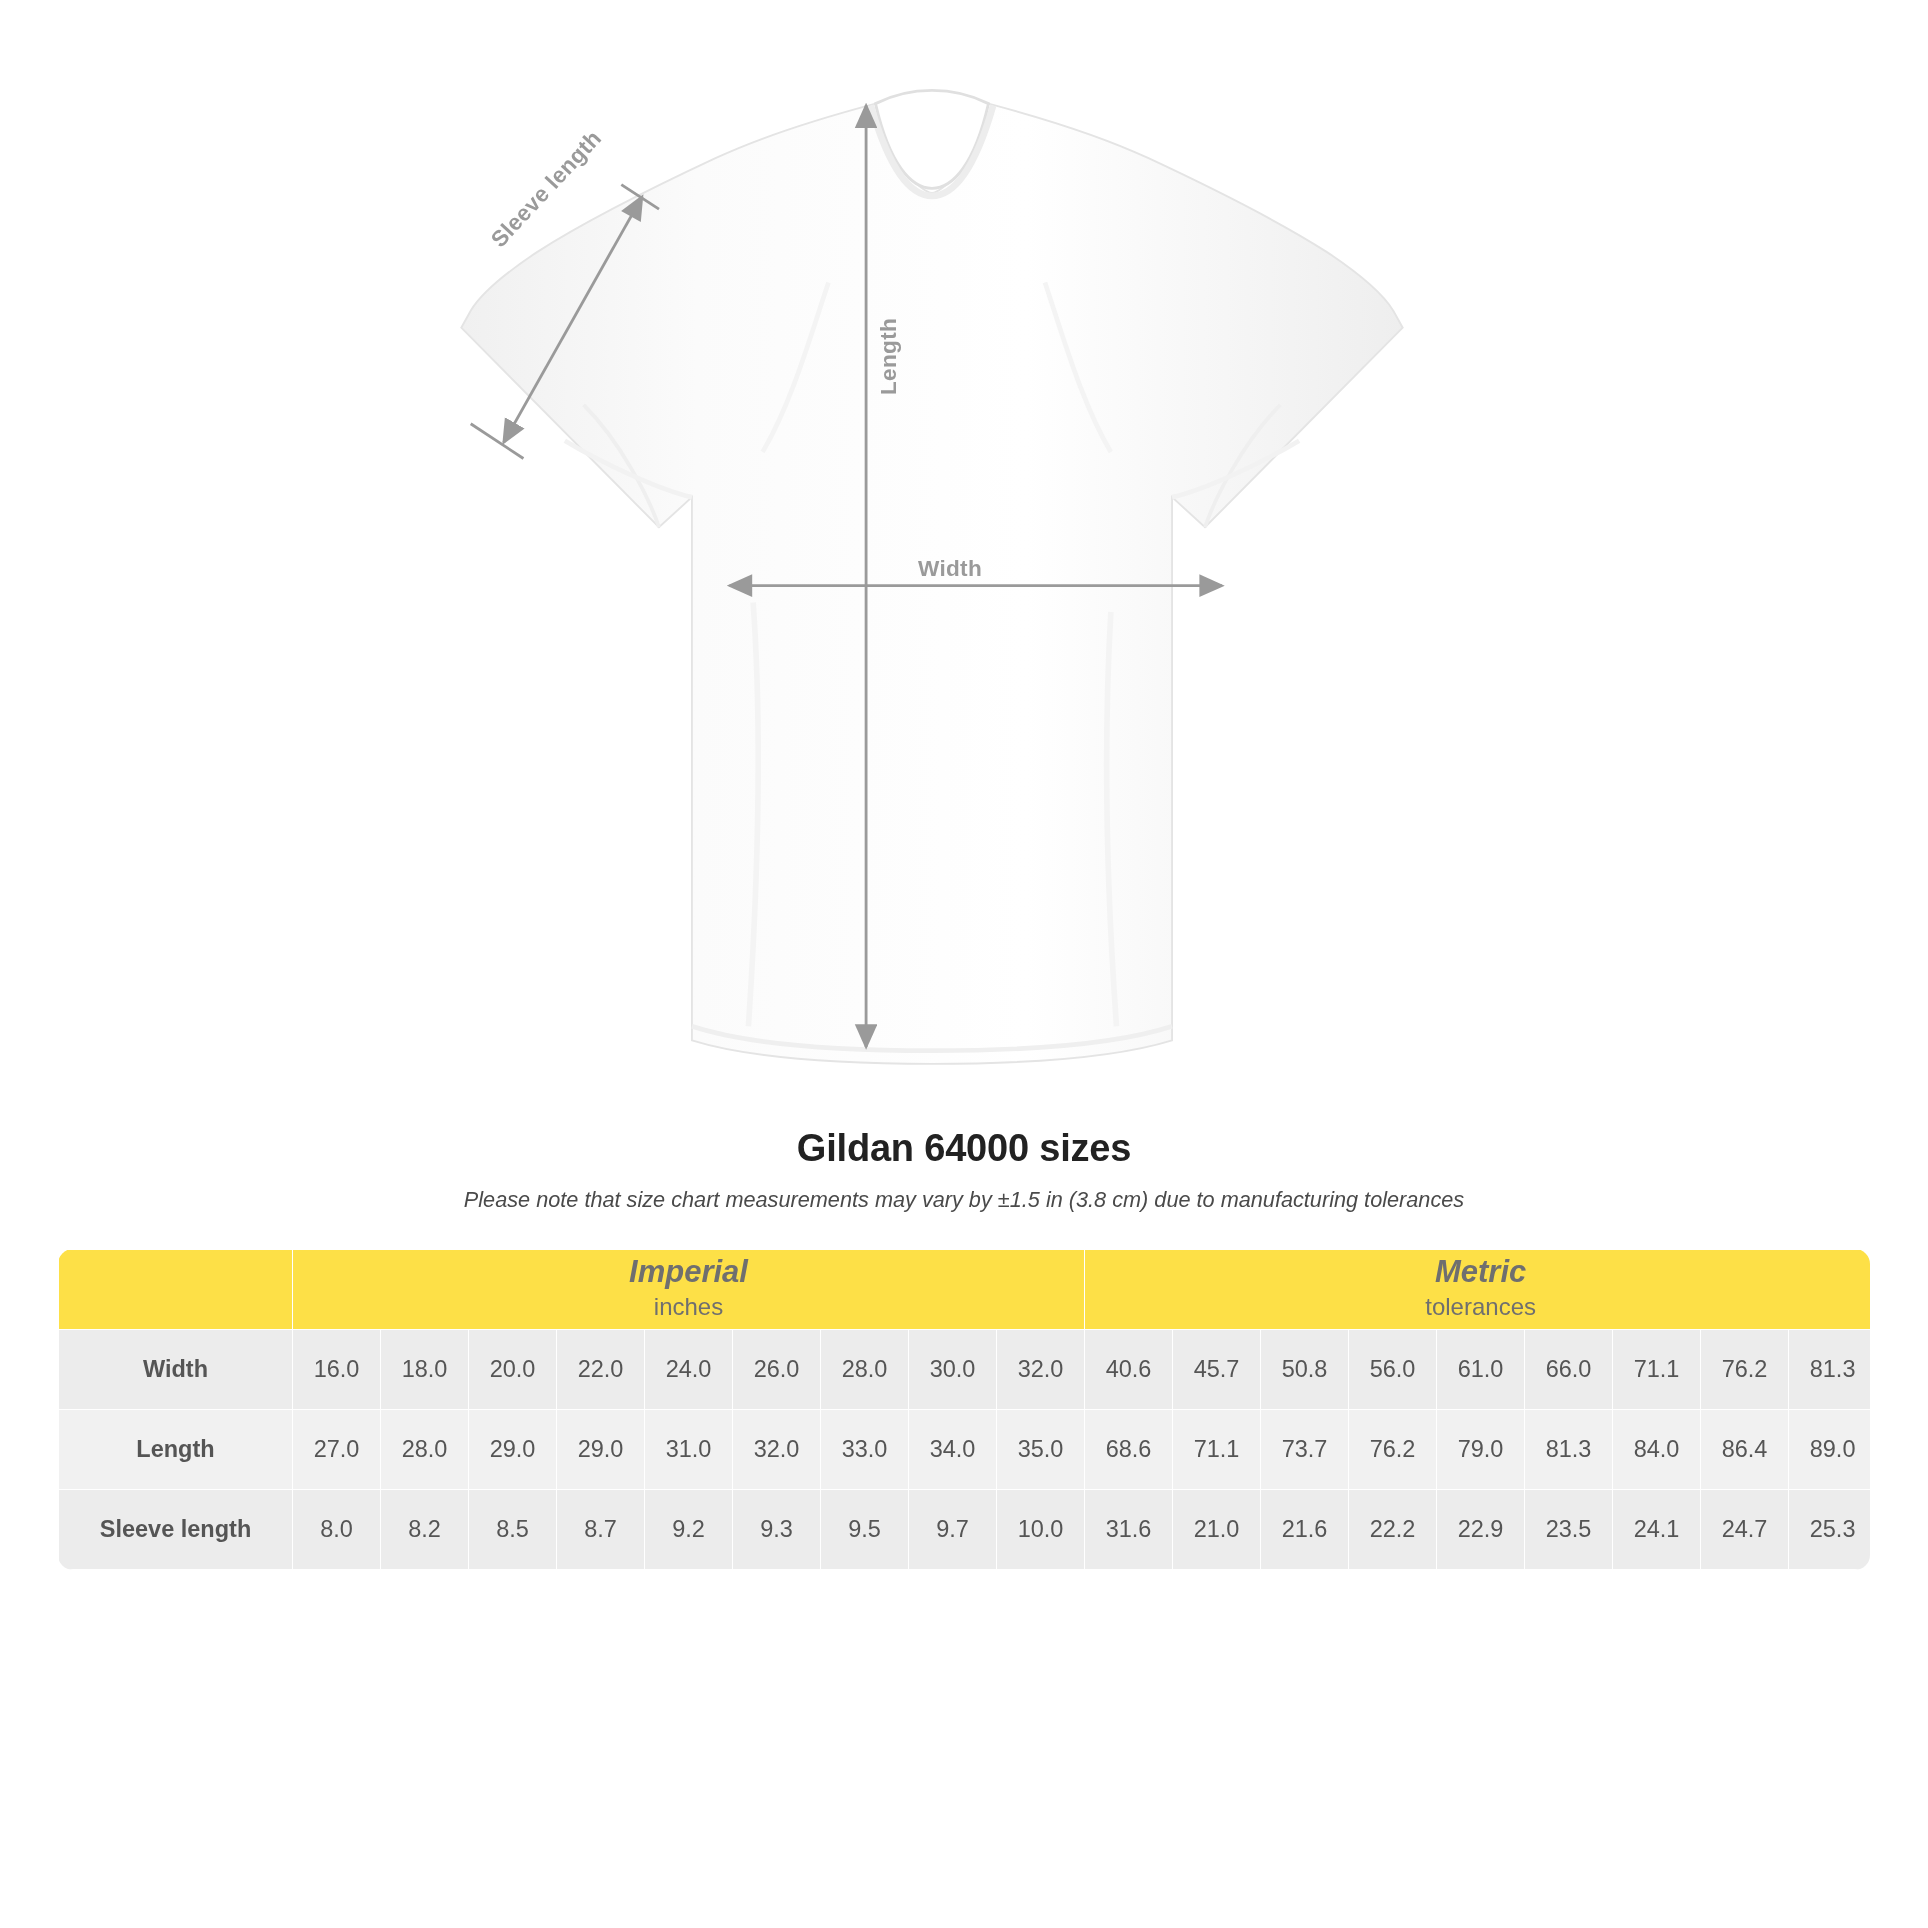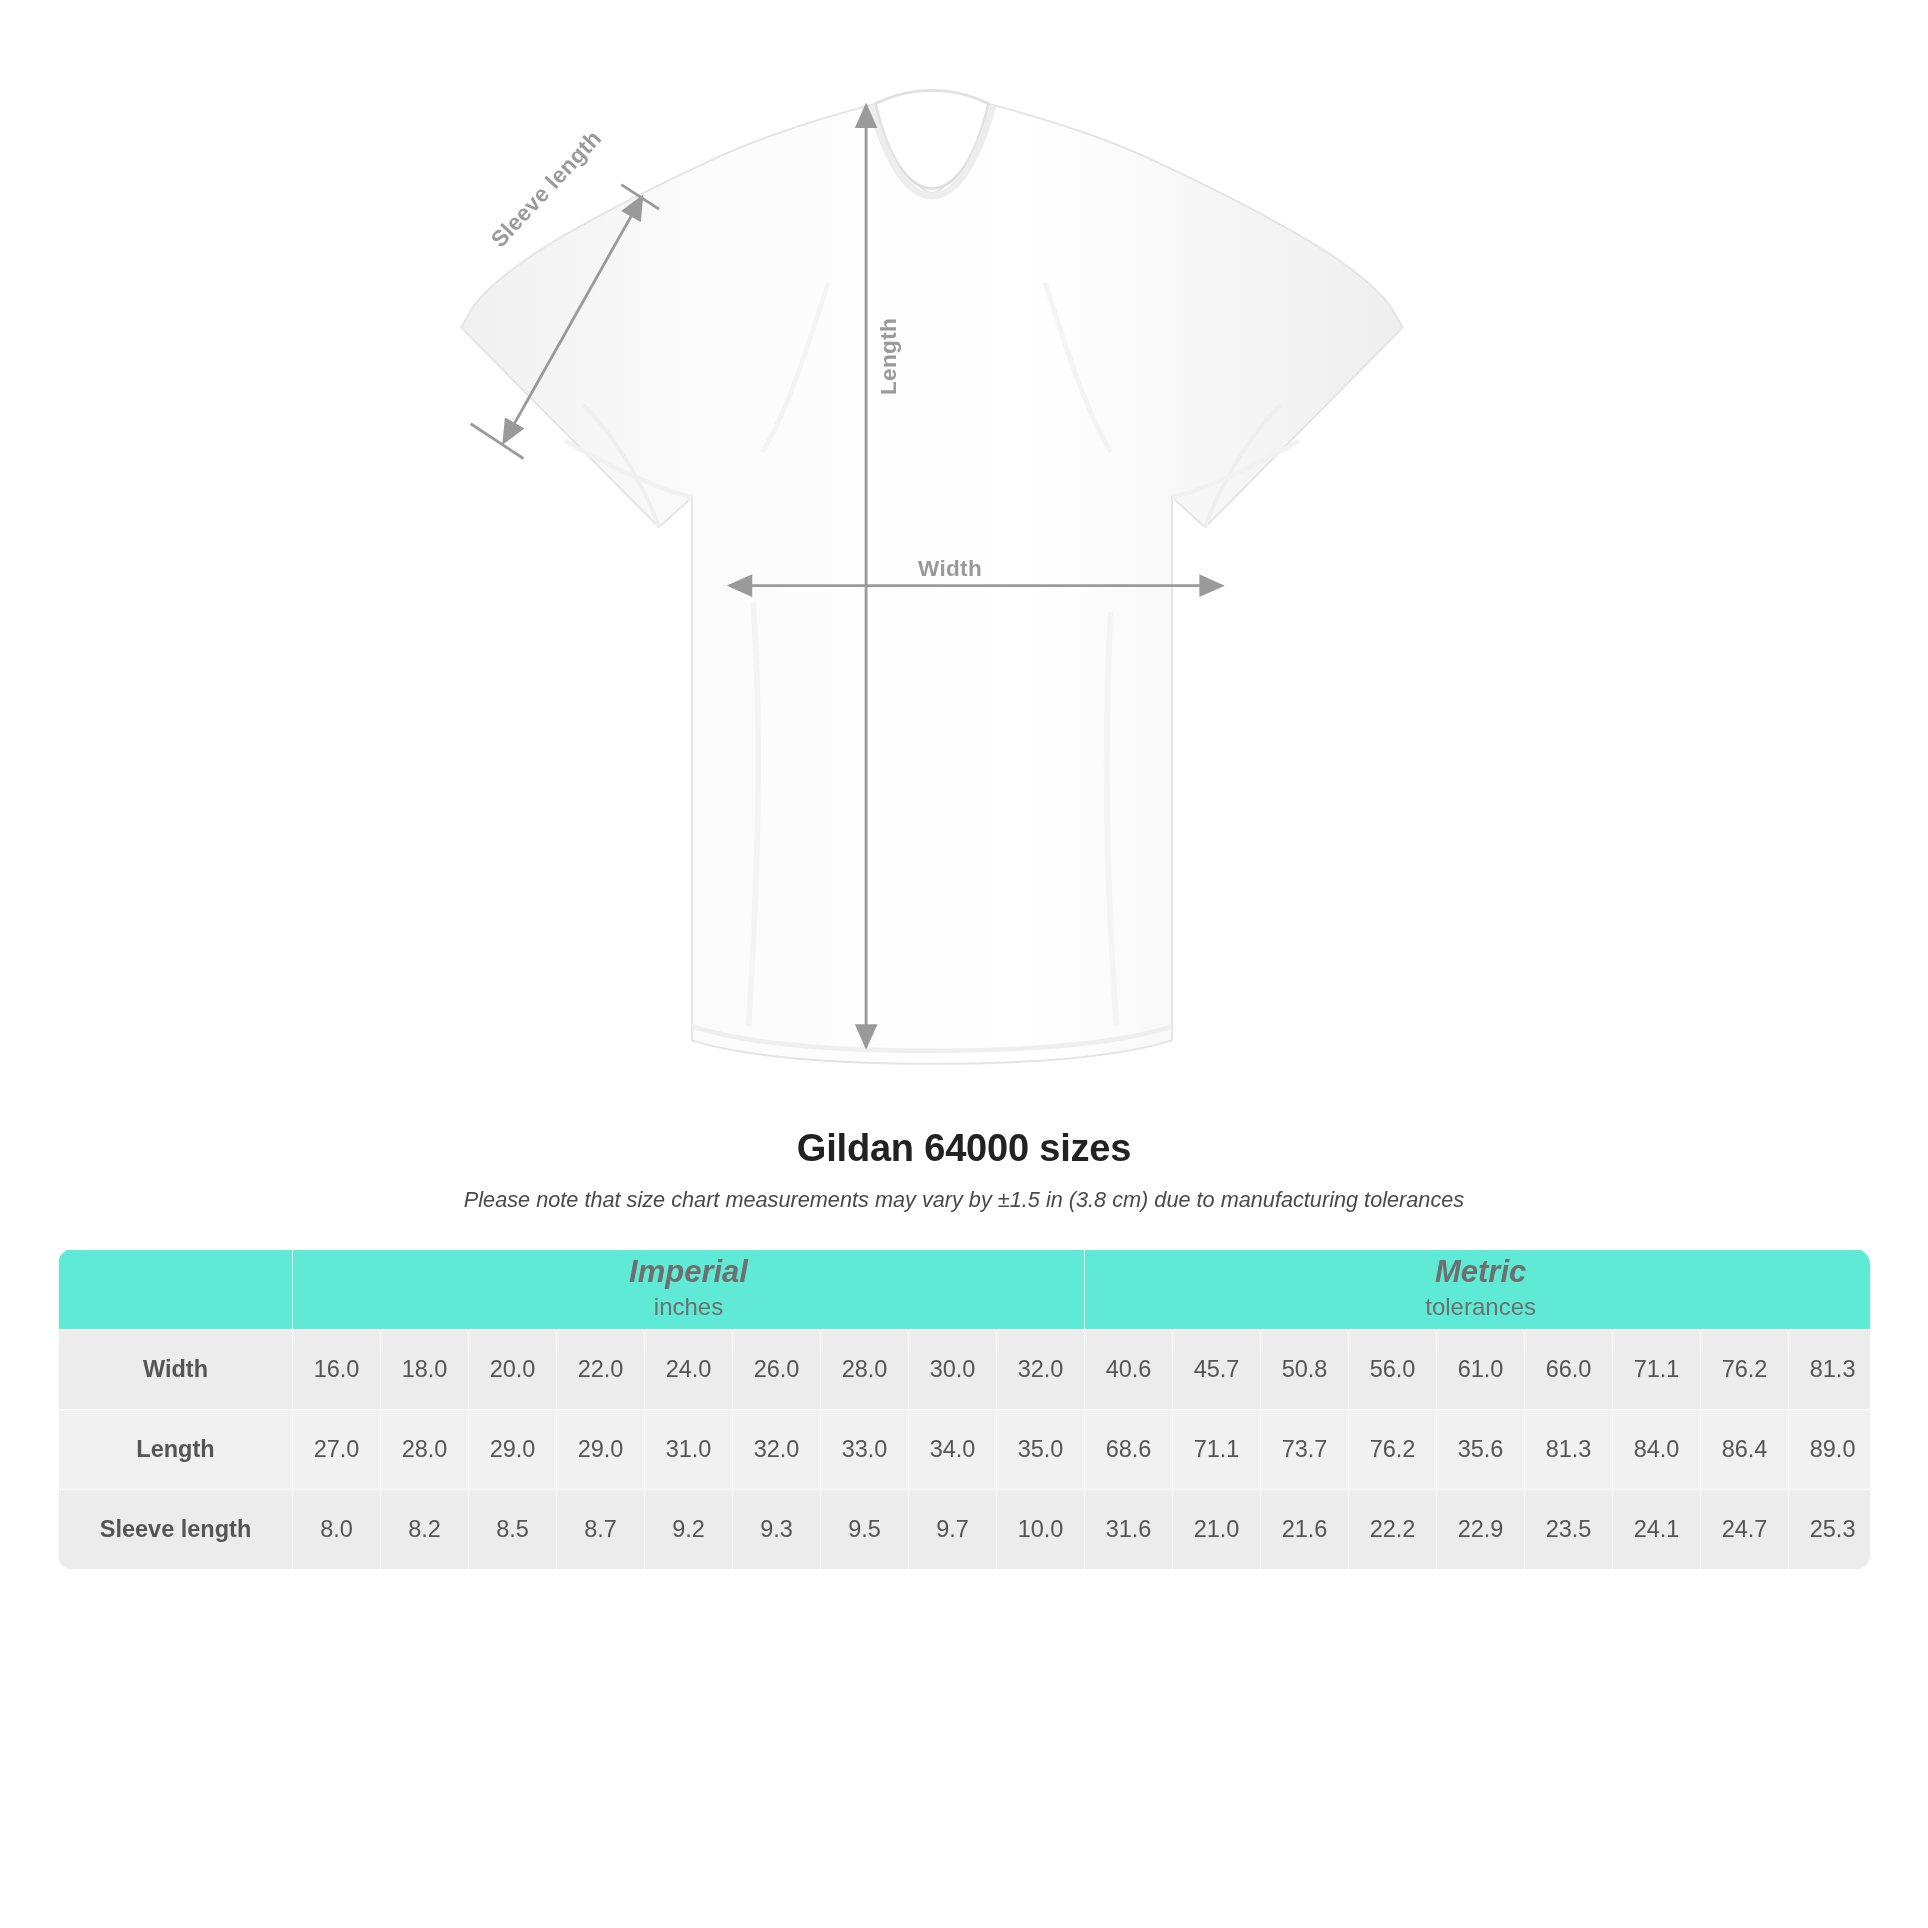--- a/index.html
+++ b/index.html
@@ -117,21 +117,21 @@
     color: #555555;
     font-size: 23.5px;
   }
   .size-head {
     font-weight: bold;
     color: #555555;
     font-size: 23.5px;
   }
   tr.r-even td { background: #ececec; }
   tr.r-odd td { background: #f1f1f1; }
-  tr.head-row td, tr.head-row th { background: #5eead4; }
+  tr.head-row td, tr.head-row th { background: #fde047; }
   
   .table-wrap {
     border-radius: 15px;
     overflow: hidden;
   }
 </style>
 </head>
 <body>
 
 <div class="page">
@@ -256,21 +256,21 @@
             <td>29.0</td>
             <td>31.0</td>
             <td>32.0</td>
             <td>33.0</td>
             <td>34.0</td>
             <td>35.0</td>
             <td>68.6</td>
             <td>71.1</td>
             <td>73.7</td>
             <td>76.2</td>
-            <td>35.6</td>
+            <td>79.0</td>
             <td>81.3</td>
             <td>84.0</td>
             <td>86.4</td>
             <td>89.0</td>
           </tr>
           <tr class="r-even">
             <td class="row-head">Sleeve length</td>
             <td>8.0</td>
             <td>8.2</td>
             <td>8.5</td>

